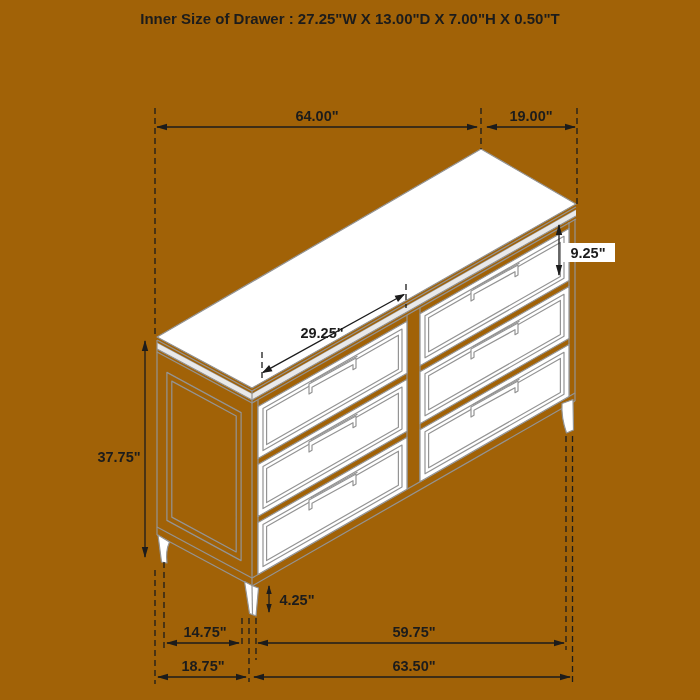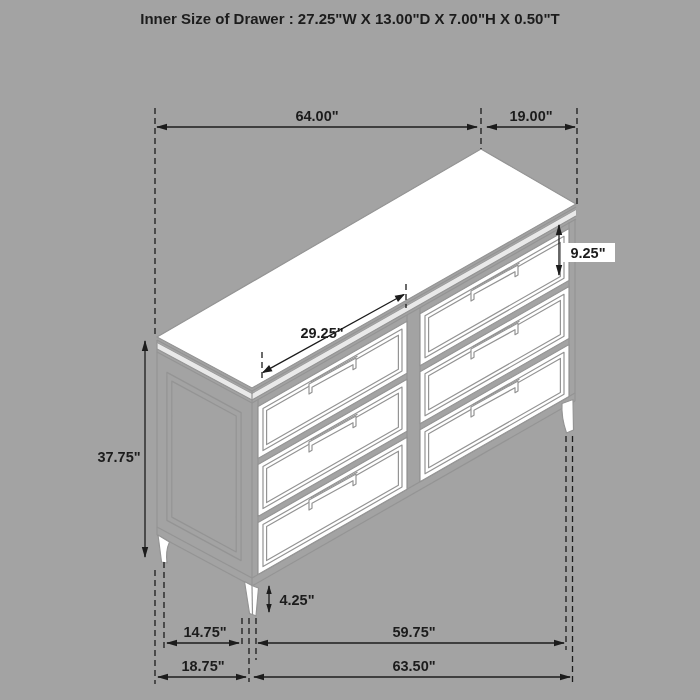--- a/index.html
+++ b/index.html
@@ -1,20 +1,20 @@
 <!DOCTYPE html>
 <html><head>
 <meta charset="utf-8">
 <style>
   html, body { margin: 0; padding: 0; background: #ffffff; }
   .page {
     position: relative;
     width: 700px;
     height: 700px;
-    background: #a3a3a3;
+    background: #a16207;
     overflow: hidden;
   }
   svg text {
     font-family: "Liberation Sans", sans-serif;
   }
   .title-label {
     font-weight: bold;
     font-size: 15px;
   }
   .dim-label {

